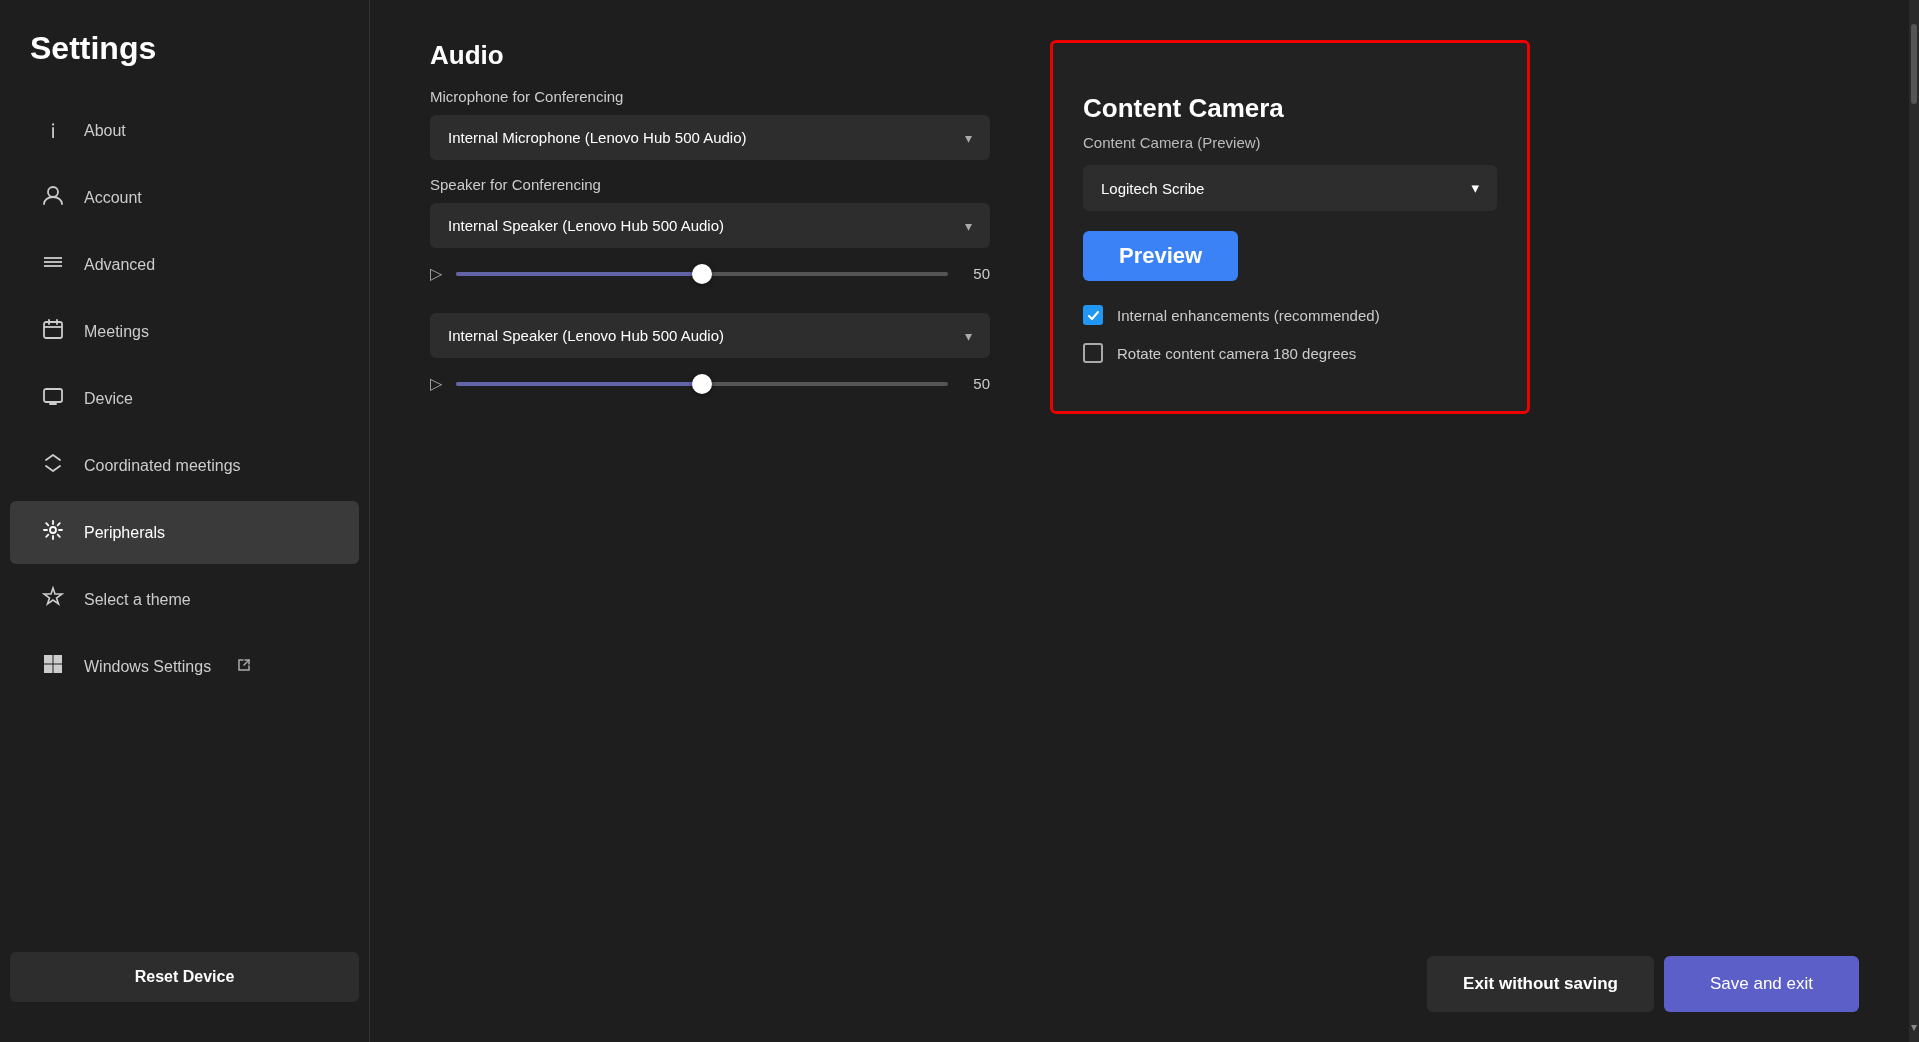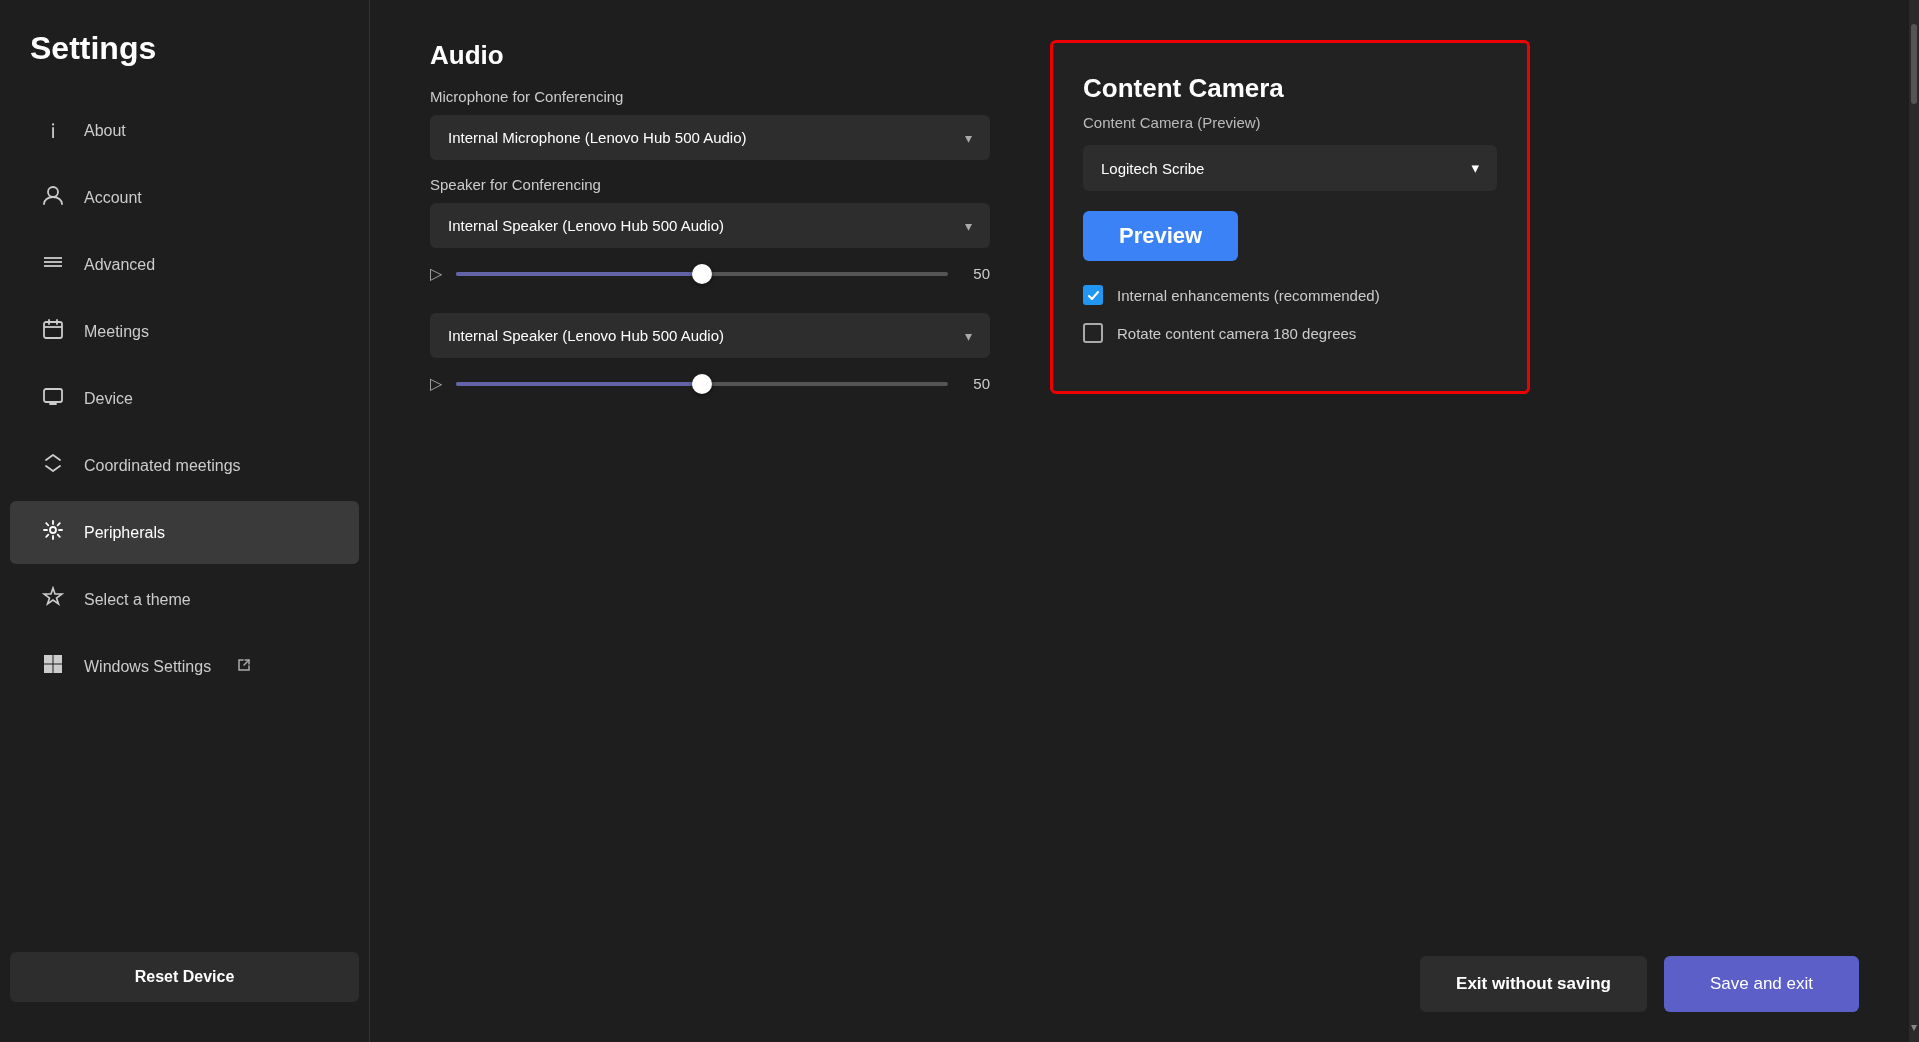--- a/index.html
+++ b/index.html
@@ -172,20 +172,21 @@
       border: 3px solid #e00;
       border-radius: 6px;
       padding: 30px;
       background: #222;
       align-self: flex-start;
     }
     .camera-panel .panel-title {
       font-size: 26px;
       font-weight: 700;
       margin-bottom: 10px;
+      margin-top: 20px;
     }
     .camera-panel .section-label {
       margin-bottom: 14px;
       color: #bbb;
     }
     .camera-dropdown {
       background: #2d2d2d;
       border: none;
       border-radius: 6px;
       color: #fff;
@@ -235,21 +236,21 @@
     }
     .checkbox-label {
       font-size: 15px;
       color: #ccc;
     }
 
     
     .bottom-bar {
       display: flex;
       justify-content: flex-end;
-      gap: 17px;
+      gap: 10px;
       padding-top: 30px;
       margin-top: auto;
     }
     .btn-exit {
       background: #2d2d2d;
       color: #fff;
       border: none;
       border-radius: 6px;
       font-size: 17px;
       font-weight: 600;

